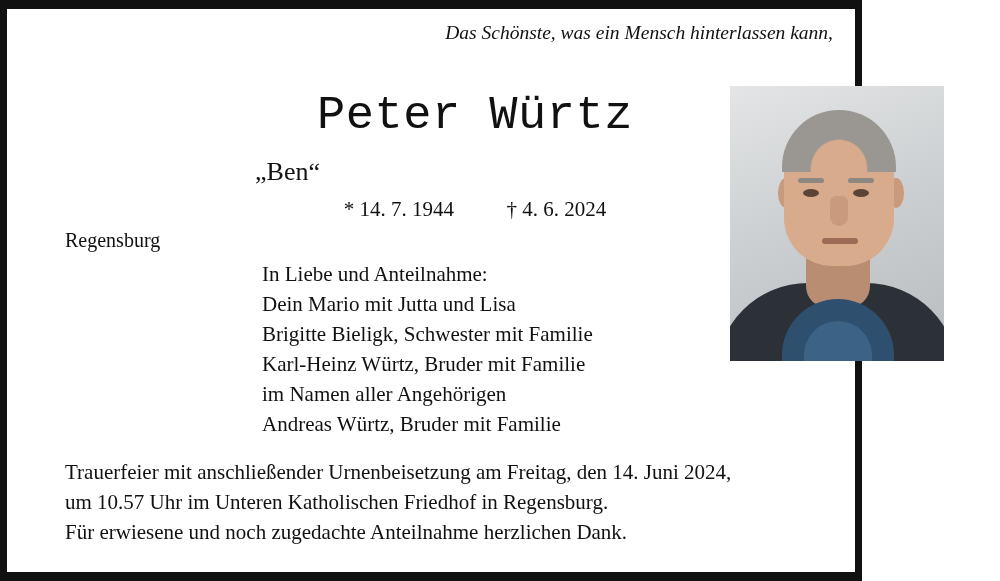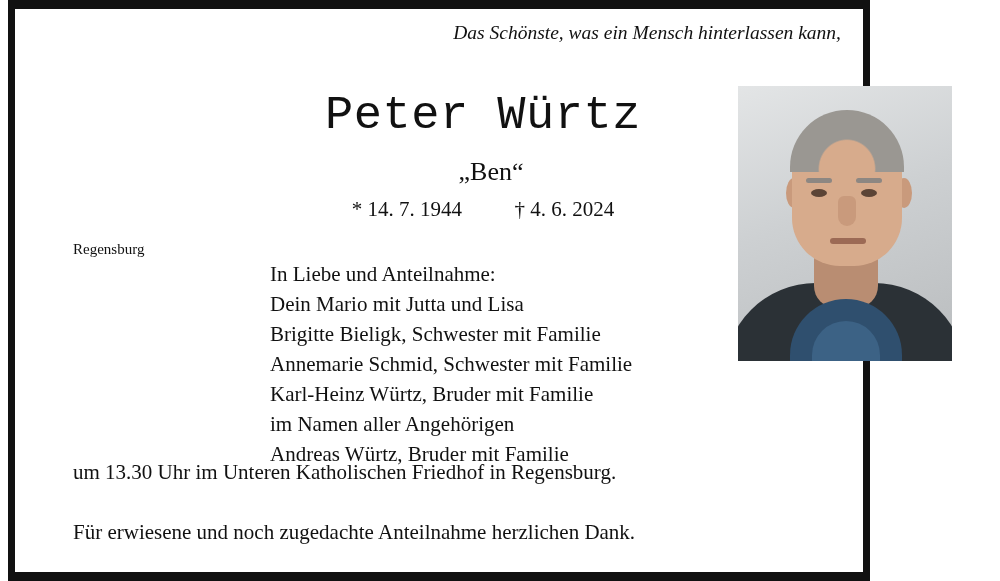--- a/index.html
+++ b/index.html
@@ -16,21 +16,20 @@
   .obituary {
     position: relative;
     width: 862px;
     height: 581px;
     box-sizing: border-box;
     background: #0ea5e9;
     border-top: 9px solid #111111;
     border-bottom: 9px solid #111111;
     border-left: 7px solid #111111;
     border-right: 7px solid #111111;
-    margin-left: 8px;
   }
   .inner {
     position: relative;
     width: 100%;
     height: 100%;
     background: #ffffff;
   }
 
   .motto {
     position: absolute;
@@ -54,23 +53,22 @@
     font-family: Liberation Mono, monospace;
     font-weight: normal;
     font-size: 47px;
     letter-spacing: 0.5px;
     color: #111111;
   }
 
   .nickname {
     position: absolute;
     top: 148px;
-    left: 256px;
+    left: 248px;
     width: 440px;
-    text-align: center;
     font-family: "Liberation Serif", serif;
     font-size: 26px;
     color: #111111;
   }
 
   .dates {
     position: absolute;
     top: 188px;
     left: 248px;
     width: 440px;
@@ -79,24 +77,24 @@
     font-size: 21px;
     color: #111111;
   }
   .dates .gap {
     display: inline-block;
     width: 42px;
   }
 
   .city {
     position: absolute;
-    top: 232px;
+    top: 220px;
     left: 58px;
     font-family: "Liberation Serif", serif;
-    font-size: 15px;
+    font-size: 20px;
     color: #111111;
   }
 
   .family {
     position: absolute;
     top: 250px;
     left: 255px;
     font-family: "Liberation Serif", serif;
     font-size: 21px;
     line-height: 1.43;
@@ -274,37 +272,35 @@
       <div class="line">In Liebe und Anteilnahme:</div>
 
       <div class="line">
         <span>Dein </span><b>Mario</b><span> mit </span><b>Jutta</b><span> und </span><b>Lisa</b>
       </div>
 
       <div class="line">
         <b>Brigitte Bieligk</b><span>, Schwester mit Familie</span>
       </div>
 
-      <div class="line">
-        <b>Annemarie Schmid</b><span>, Schwester mit Familie</span>
-      </div>
 
       <div class="line">
         <b>Karl-Heinz Würtz</b><span>, Bruder mit Familie</span>
       </div>
 
       <div class="line">im Namen aller Angehörigen</div>
 
       <div class="line">
         <b>Andreas Würtz</b><span>, Bruder mit Familie</span>
       </div>
     </div>
 
     <div class="ceremony">
-      <div>um 13.30 Uhr im Unteren Katholischen Friedhof in Regensburg.</div>
+      <div>Trauerfeier mit anschließender Urnenbeisetzung am Freitag, den 14. Juni 2024,</div>
+      <div>um 10.57 Uhr im Unteren Katholischen Friedhof in Regensburg.</div>
     </div>
 
     <div class="thanks">Für erwiesene und noch zugedachte Anteilnahme herzlichen Dank.</div>
 
     <div class="portrait">
       <div class="p-bg"></div>
       <div class="p-shoulders"></div>
       <div class="p-neck"></div>
       <div class="p-collar"></div>
       <div class="p-ear-l"></div>

